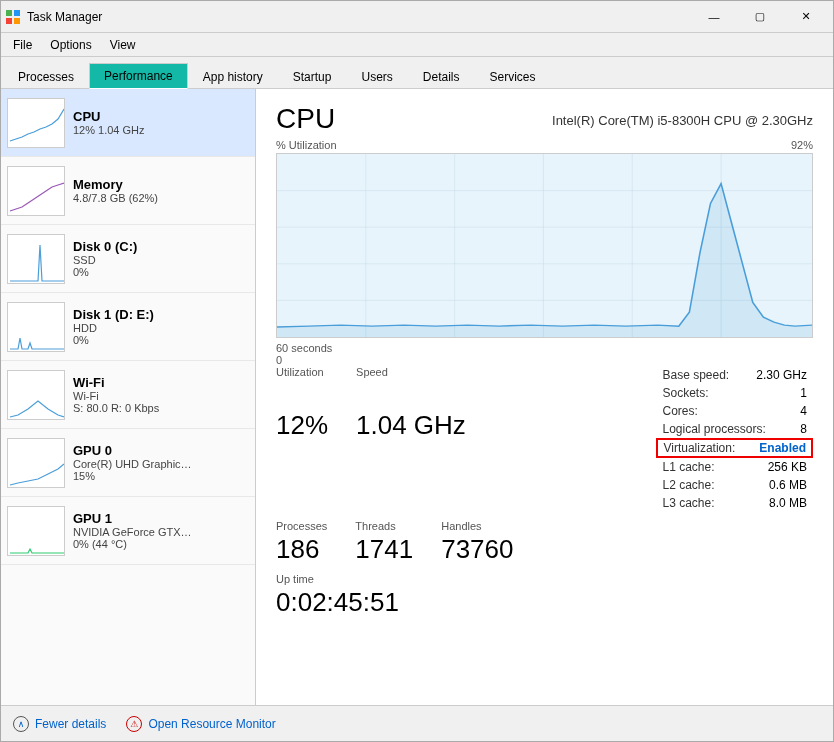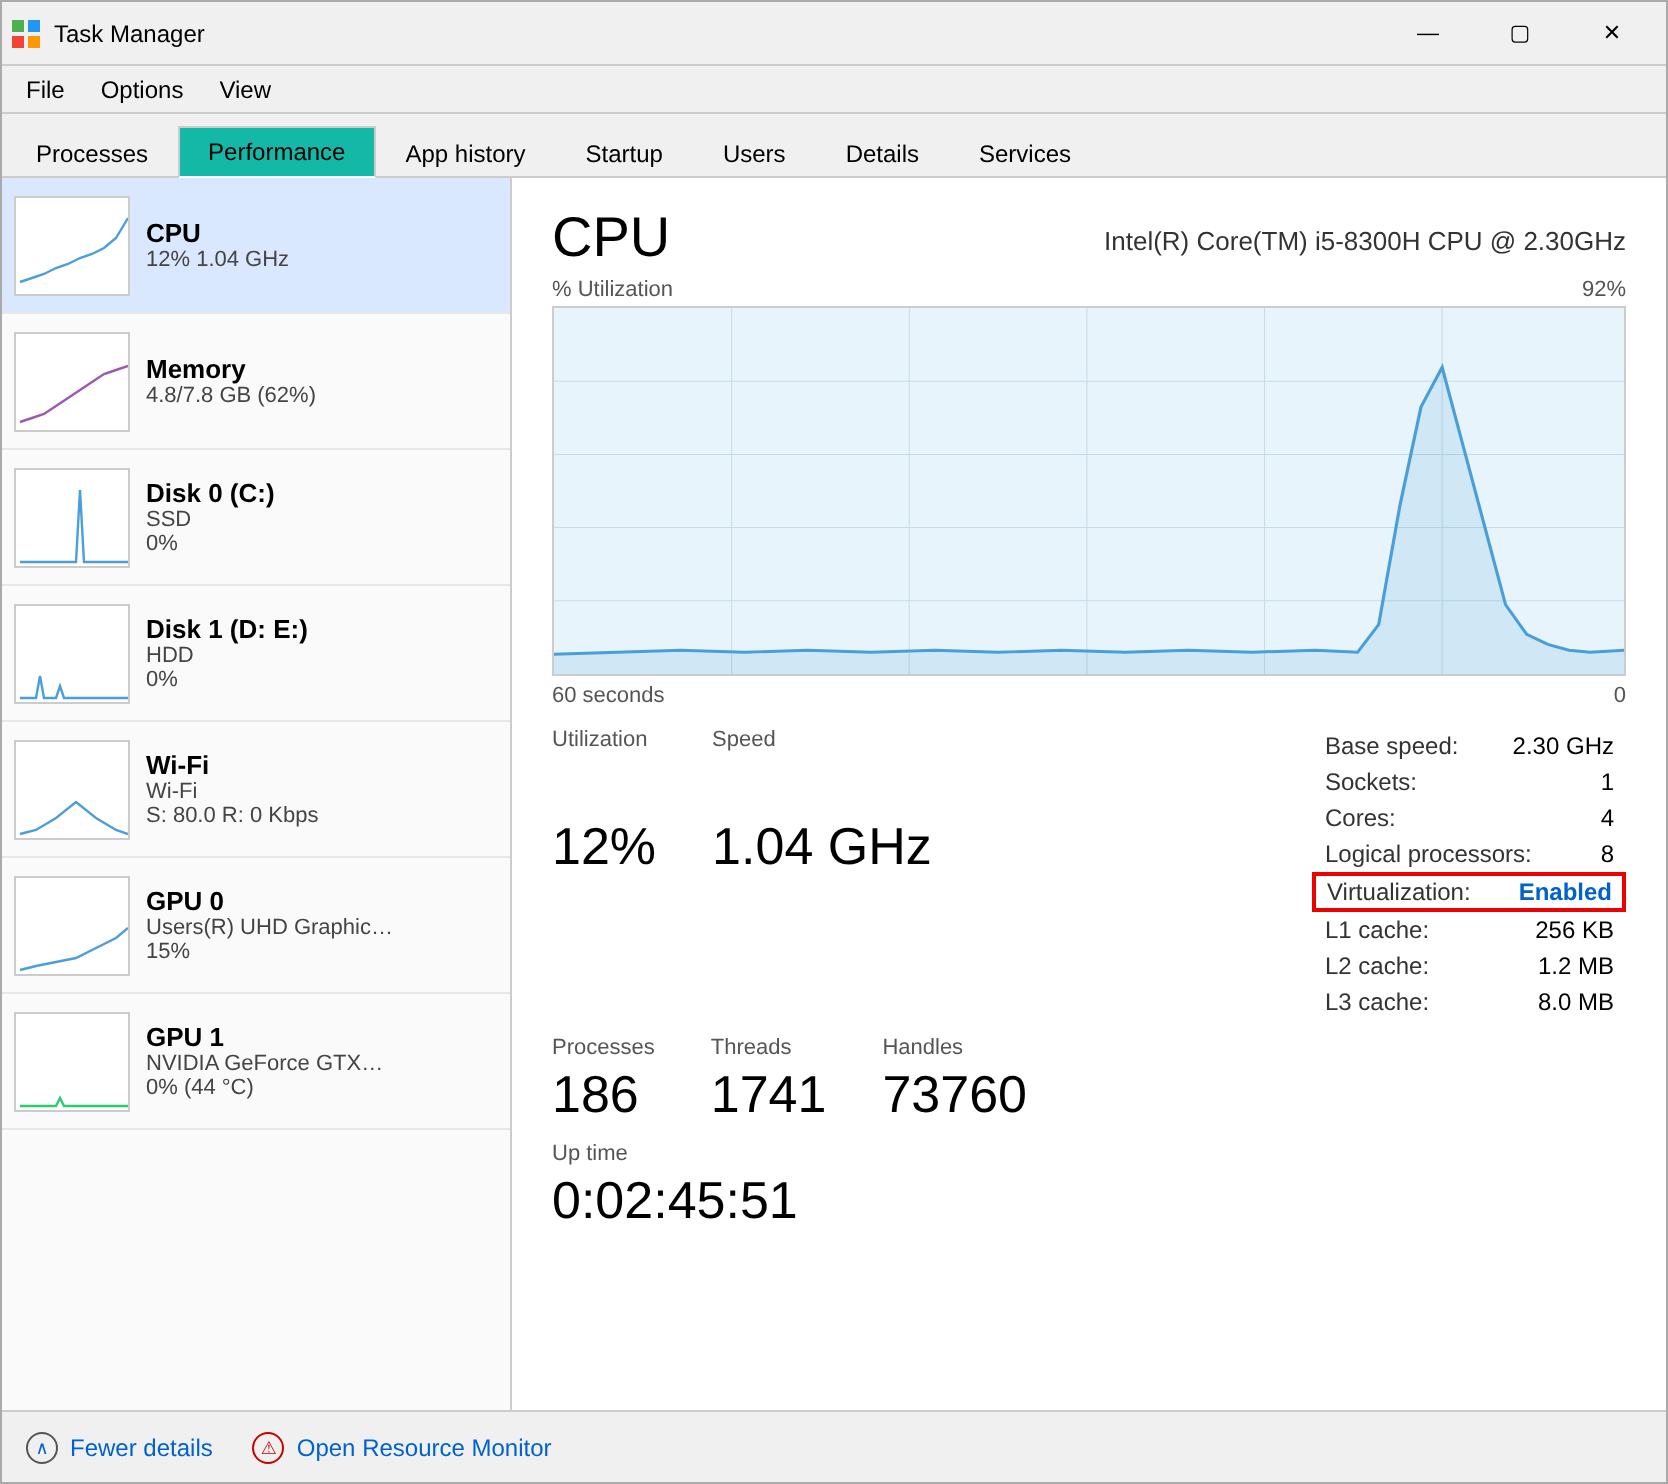--- a/index.html
+++ b/index.html
@@ -168,21 +168,22 @@
       justify-content: space-between;
       font-size: 11px;
       color: #555;
       margin-bottom: 2px;
     }
     .chart-bottom-label {
       display: flex;
       justify-content: space-between;
       font-size: 11px;
       color: #555;
-      margin-bottom: 10px;
+      margin-bottom: 0;
+      flex-direction: column;
     }
     .chart-grid {
       position: absolute;
       top: 0; left: 0; right: 0; bottom: 0;
       width: 100%;
       height: 100%;
     }
     .stats-row {
       display: flex;
       gap: 28px;
@@ -365,21 +366,21 @@
 
       <div class="sidebar-item">
         <div class="sidebar-thumb thumb-gpu0">
           <svg width="58" height="50" viewBox="0 0 58 50">
             <rect width="58" height="50" fill="#fff"></rect>
             <polyline points="2,46 10,44 20,42 30,40 40,35 50,30 56,25" fill="none" stroke="#4a9eda" stroke-width="1.2"></polyline>
           </svg>
         </div>
         <div class="sidebar-info">
           <div class="sidebar-name">GPU 0</div>
-          <div class="sidebar-sub">Users(R) UHD Graphic…</div>
+          <div class="sidebar-sub">Core(R) UHD Graphic…</div>
           <div class="sidebar-sub">15%</div>
         </div>
       </div>
 
       <div class="sidebar-item">
         <div class="sidebar-thumb thumb-gpu1">
           <svg width="58" height="50" viewBox="0 0 58 50">
             <rect width="58" height="50" fill="#fff"></rect>
             <polyline points="2,46 20,46 22,42 24,46 56,46" fill="none" stroke="#2ecc71" stroke-width="1.2"></polyline>
           </svg>
@@ -460,21 +461,21 @@
           <div class="detail-row highlighted">
             <span class="detail-key">Virtualization:</span>
             <span class="detail-val enabled" style="margin-left:24px;">Enabled</span>
           </div>
           <div class="detail-row">
             <span class="detail-key">L1 cache:</span>
             <span class="detail-val" style="margin-left:20px;">256 KB</span>
           </div>
           <div class="detail-row">
             <span class="detail-key">L2 cache:</span>
-            <span class="detail-val" style="margin-left:20px;">1.2 MB</span>
+            <span class="detail-val" style="margin-left:20px;">0.6 MB</span>
           </div>
           <div class="detail-row">
             <span class="detail-key">L3 cache:</span>
             <span class="detail-val" style="margin-left:20px;">8.0 MB</span>
           </div>
         </div>
       </div>
 
       <div class="stats-row">
         <div class="stat-block">

